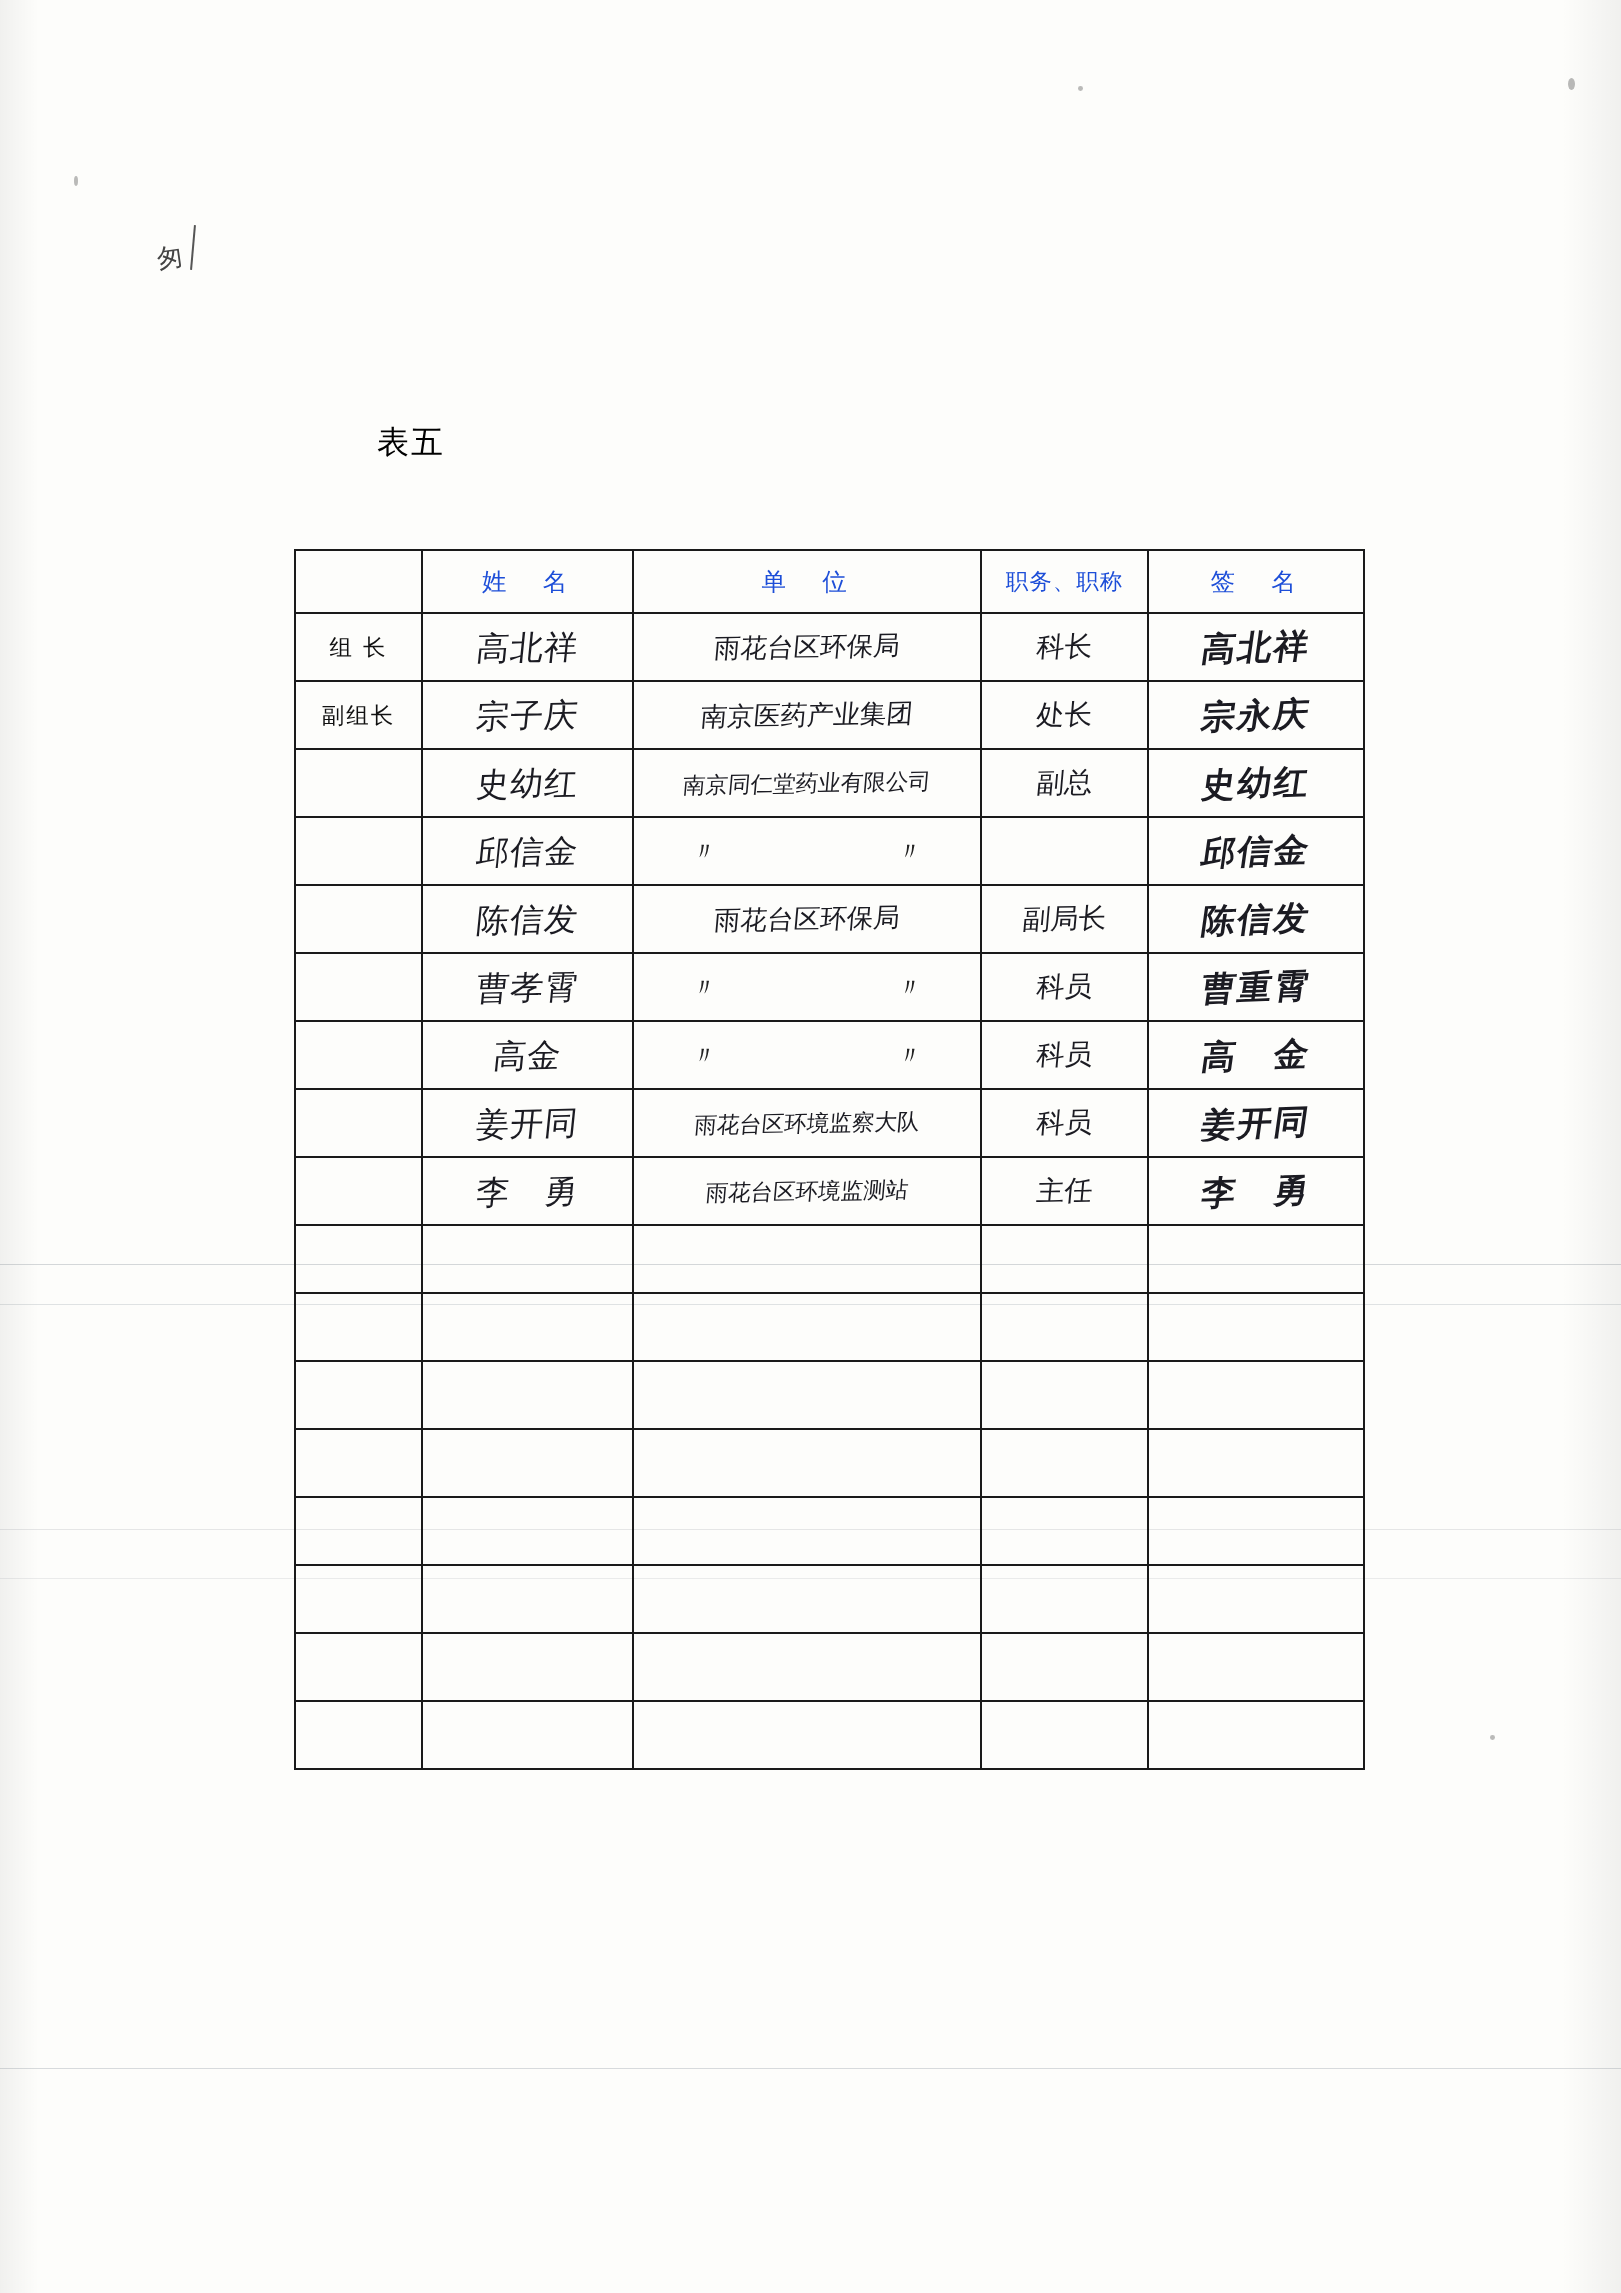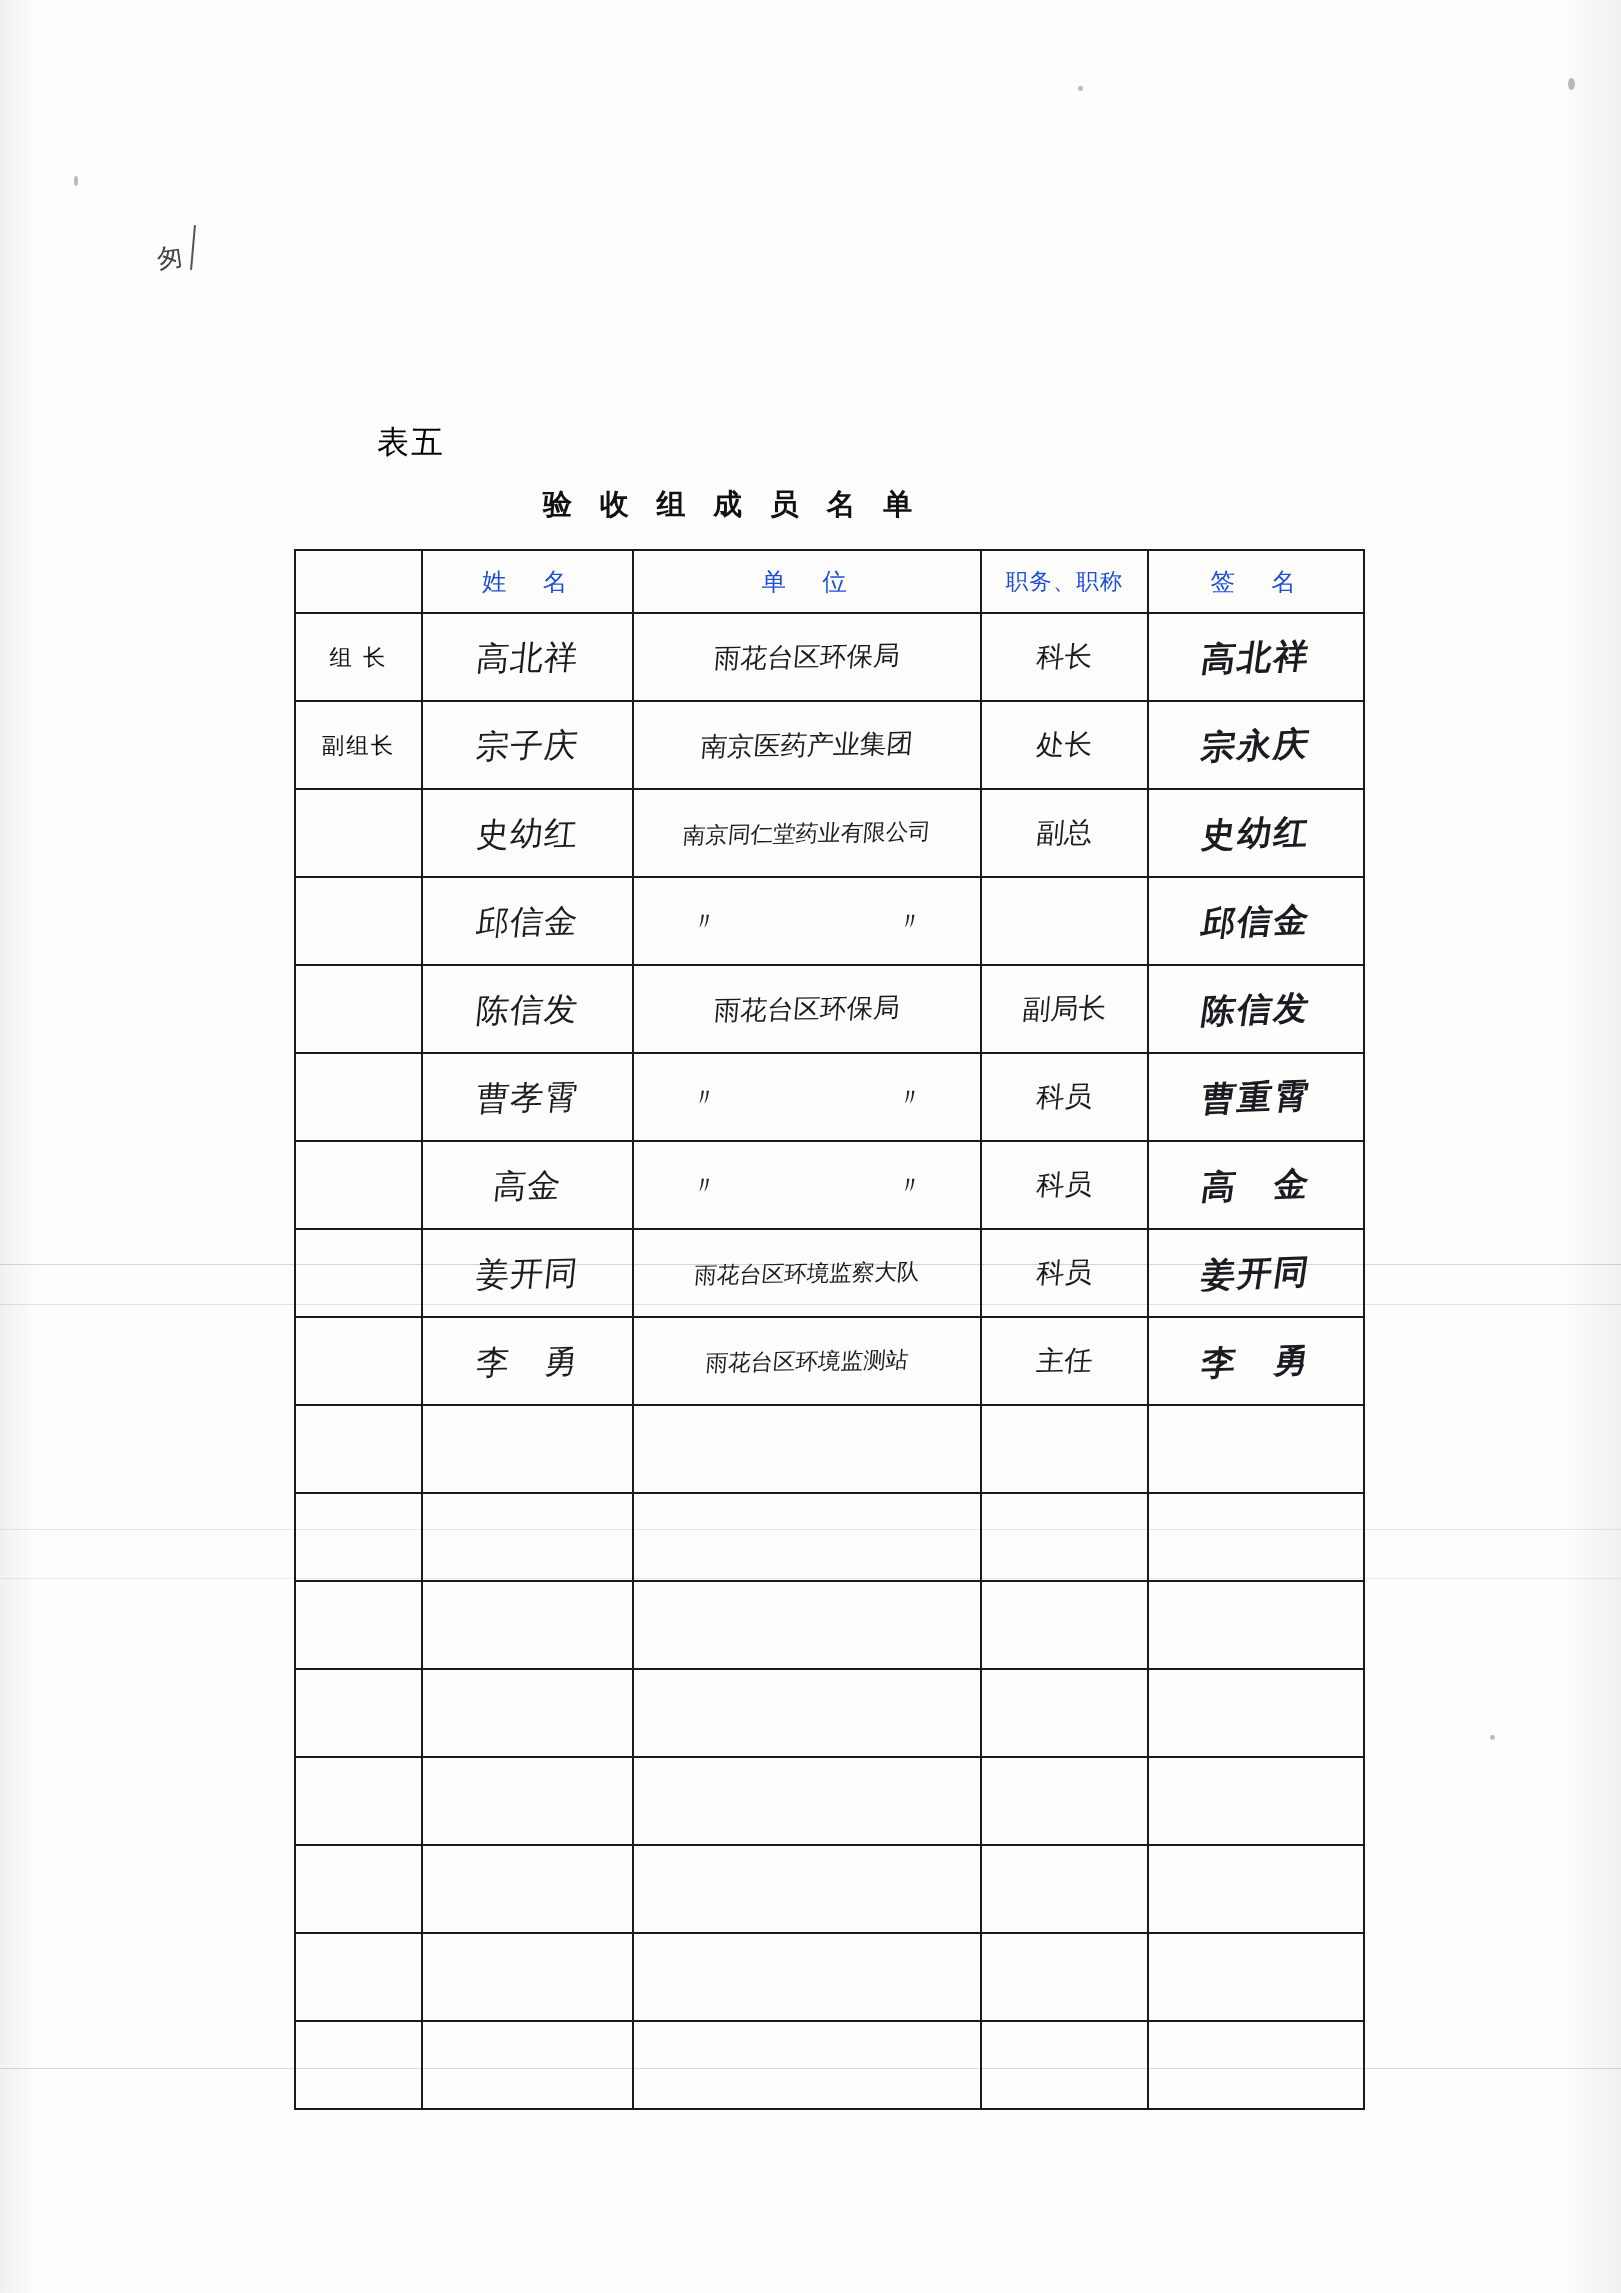--- a/index.html
+++ b/index.html
@@ -131,21 +131,21 @@
   thead td {
     height: 61px;
     text-align: center;
     font-size: 24.5px;
     letter-spacing: 5.9px;
     color: #1d4ed8;
     font-family: "DejaVu Sans", sans-serif;
   }
   thead td.tight { letter-spacing: 1px; font-size: 22.5px; margin-left: 44px; }
 
-  tbody tr { height: 88px; }
+  tbody tr { height: 68px; }
 
   td.role-cell {
     text-align: center;
     font-size: 22.5px;
     letter-spacing: 2px;
     color: #111;
   }
 
   
   .hw {
@@ -204,21 +204,20 @@
   <div class="speck" style="left:1568px; top:78px; width:6.9px; height:11.8px;"></div>
   <div class="speck" style="left:74px; top:176px; width:3.9px; height:9.8px;"></div>
   <div class="speck" style="left:1490px; top:1735px; width:4.9px; height:4.9px;"></div>
 
   <div id="doc">
 
     <div class="corner-tick"></div>
     <div class="corner-mark">匆</div>
 
     <div class="form-code">表五</div>
-    <div class="doc-title">验 收 组 成 员 名 单</div>
 
     <table class="roster">
       <colgroup>
         <col class="col-role">
           <col class="col-name">
           <col class="col-unit">
           <col class="col-title">
           <col class="col-sign">
       </colgroup>
       <thead>

